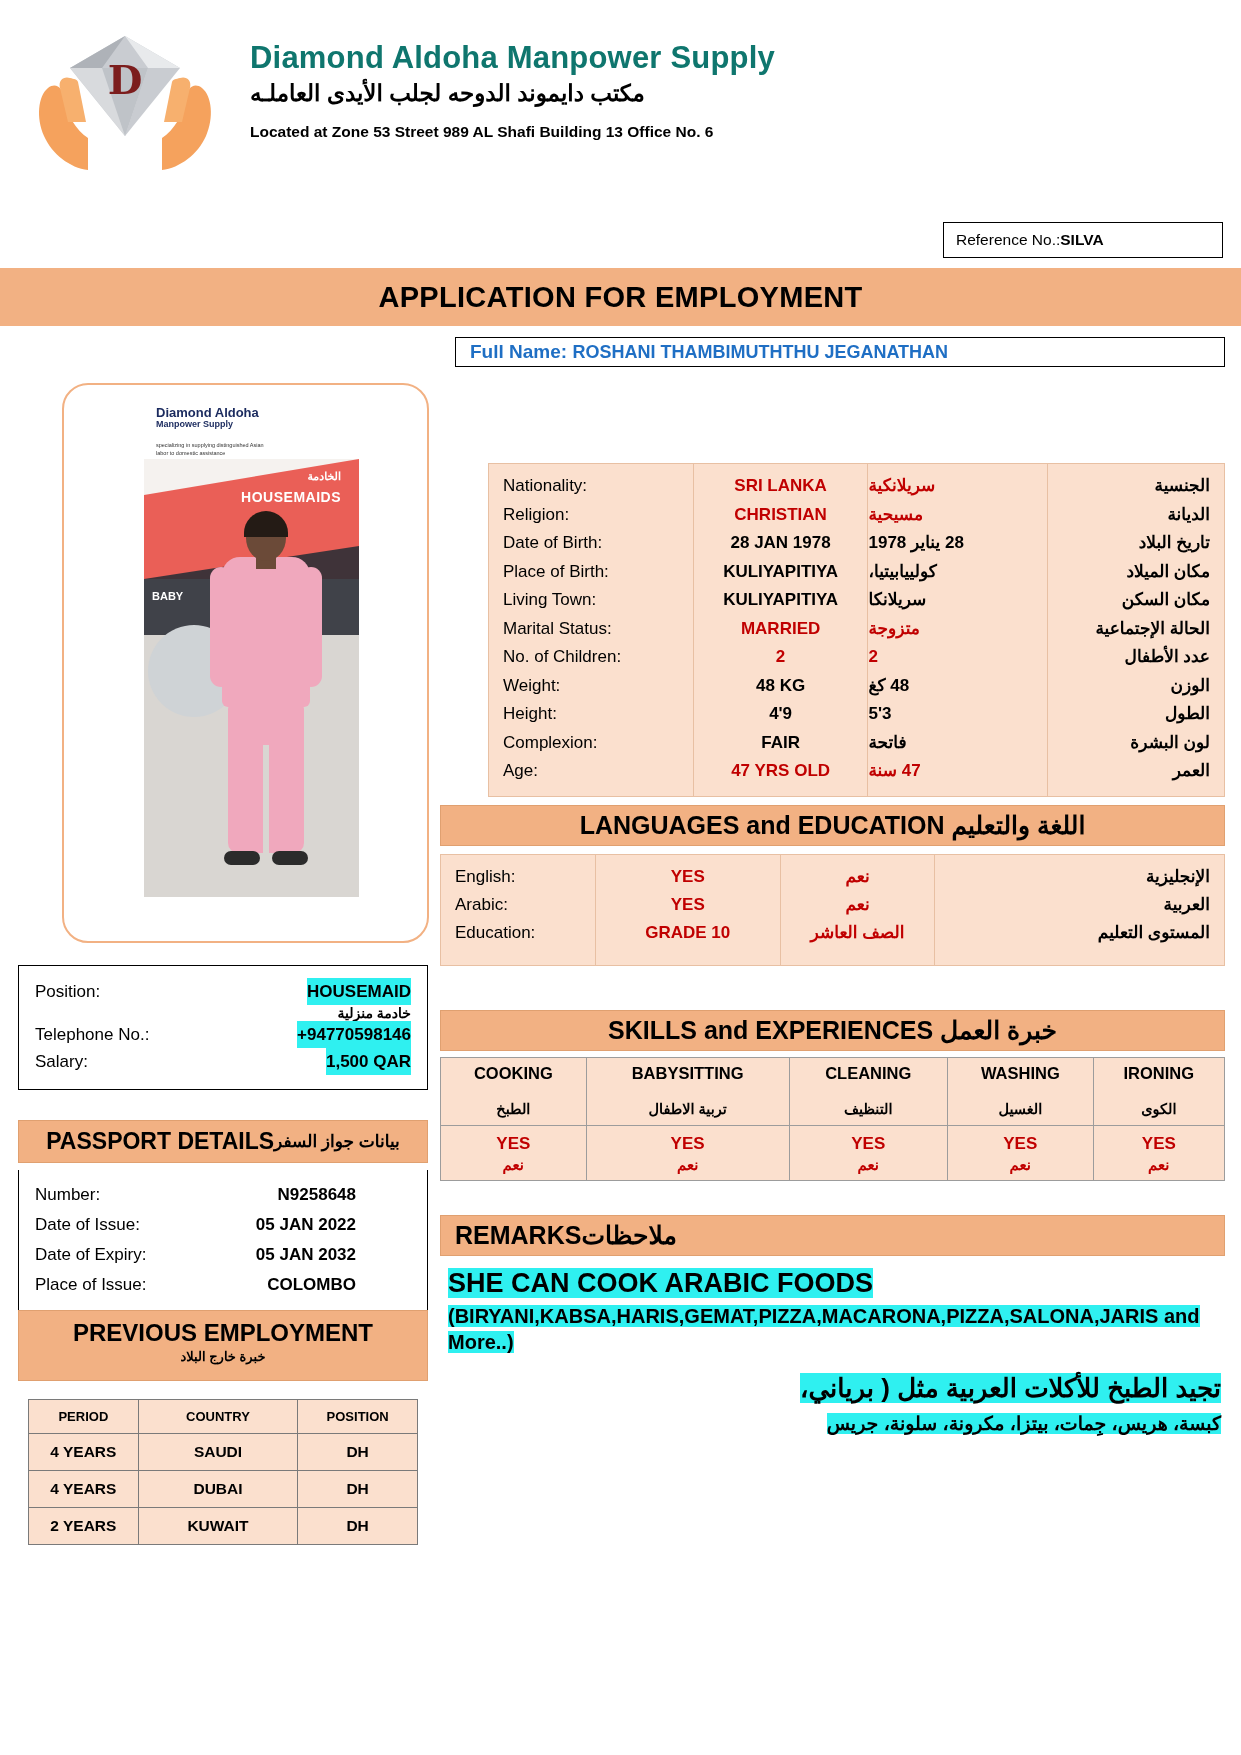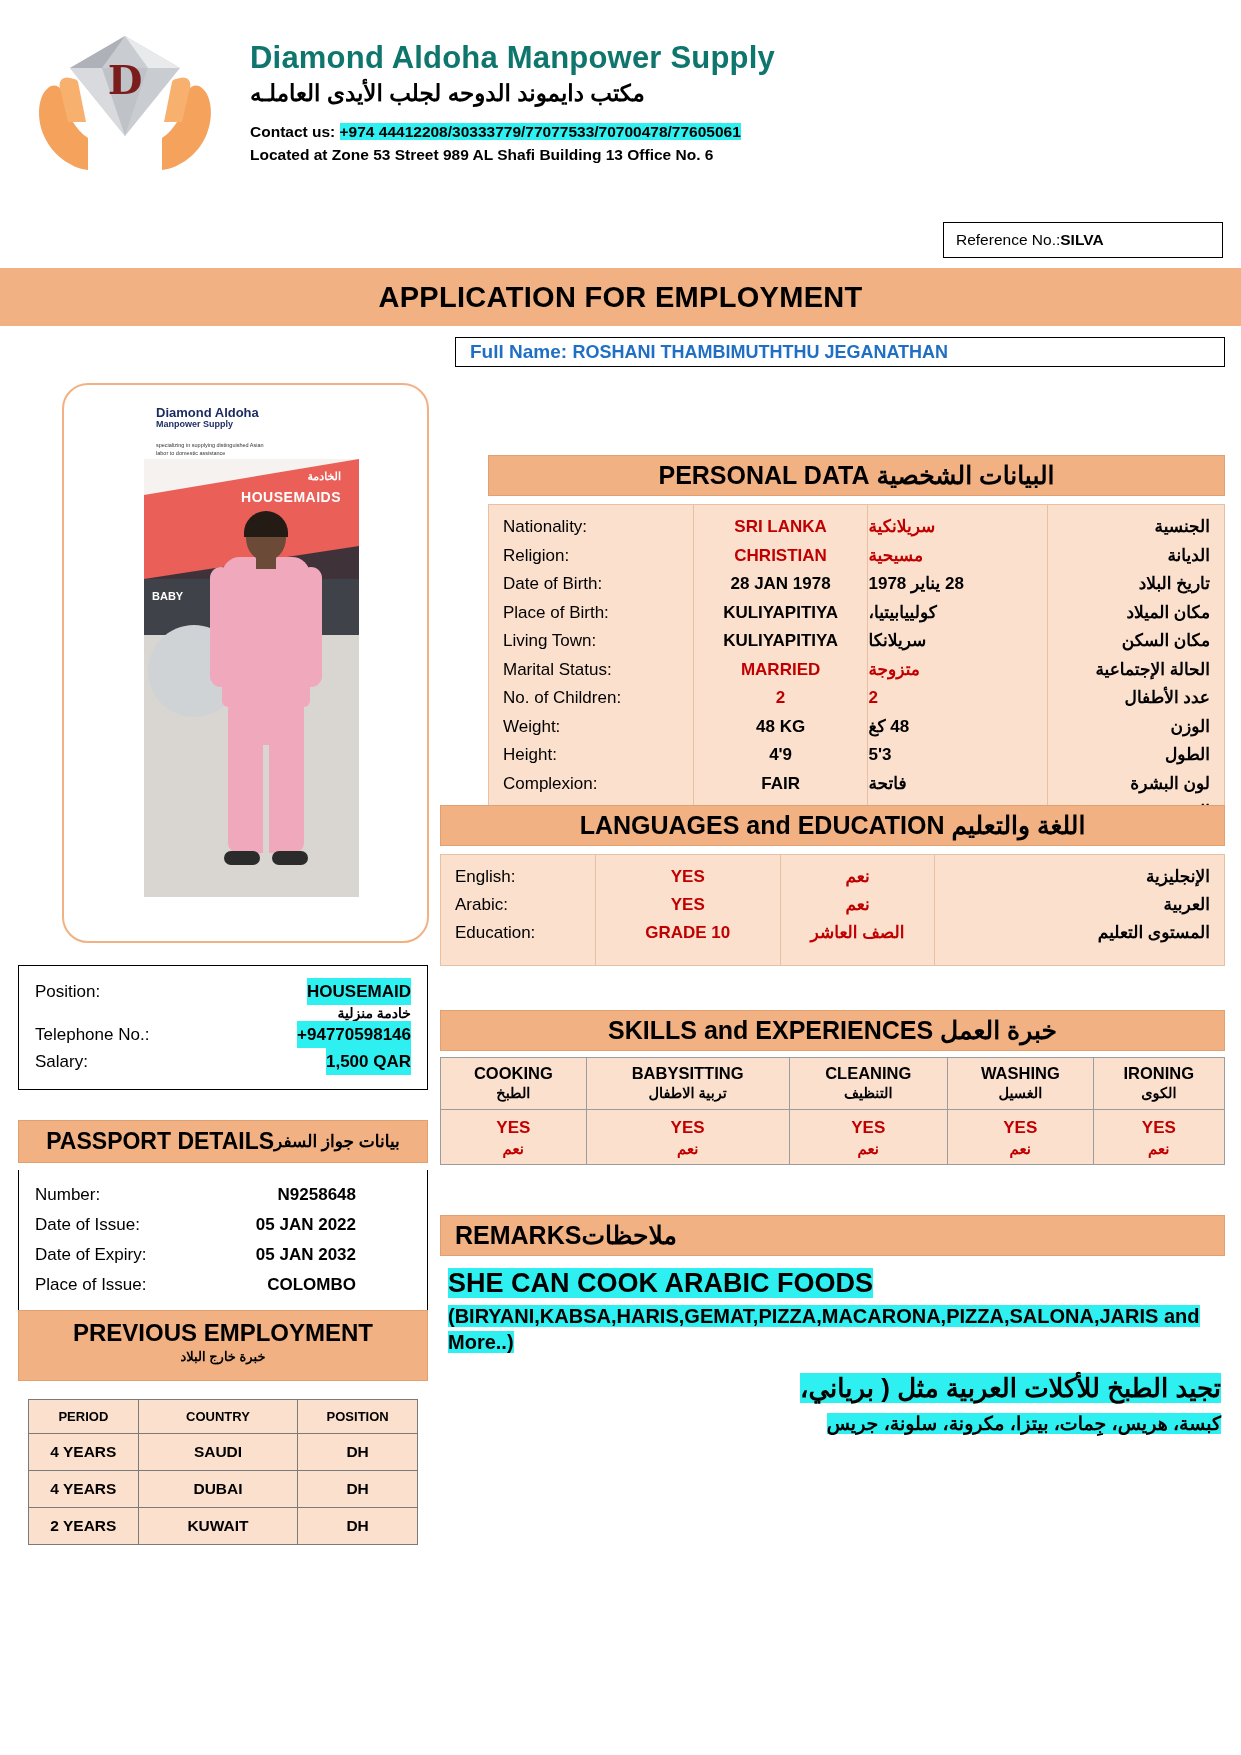--- a/index.html
+++ b/index.html
@@ -161,21 +161,21 @@
   .lang-list li { font-size: 17px; line-height: 28px; }
   .lang-list.center { padding-left: 0; text-align: center; font-weight: bold; }
   .lang-list.rtl { direction: rtl; text-align: center; padding-left: 0; font-weight: bold; }
   .lang-list.rtl-right { direction: rtl; text-align: right; padding: 8px 14px 18px 0; font-weight: bold; }
 
   
   .skills-sec { position: absolute; left: 440px; top: 1010px; width: 785px; }
   .skills-table { width: 785px; border-collapse: collapse; margin-top: 6px; background: #fbe0ce; }
   .skills-table th, .skills-table td { border: 1px solid #9c9c9c; text-align: center; }
   .skills-table th { padding: 6px 2px 8px; font-size: 16.5px; }
-  .skills-table th .ar { display: block; font-size: 14.5px; font-weight: bold; direction: rtl; margin-top: 2px; }
+  .skills-table th .ar { display: block; font-size: 14.5px; font-weight: bold; direction: rtl; margin-top: 18px; }
   .skills-table td.yes { font-size: 17px; font-weight: bold; color: #c00000; padding-top: 8px; border-bottom: none; }
   .skills-table td.naam { font-size: 15px; font-weight: bold; color: #c00000; padding-bottom: 6px; border-top: none; direction: rtl; }
 
   
   .remarks-sec { position: absolute; left: 440px; top: 1215px; width: 785px; }
   .remarks-banner { justify-content: flex-start; padding-left: 14px; }
   .remarks-body { padding: 12px 4px 0 8px; }
   .rem-line1 { font-size: 27px; font-weight: bold; display: inline; }
   .rem-line2 { font-size: 20px; font-weight: bold; line-height: 26px; margin-top: 4px; }
   .rem-ar1 { font-size: 26px; font-weight: bold; direction: rtl; text-align: right; margin-top: 18px; }
@@ -243,24 +243,20 @@
         <polygon points="95,18 150,50 118,50" fill="#e8eaec"></polygon>
         <polygon points="95,18 40,50 72,50" fill="#aeb2b8"></polygon>
         <polygon points="40,50 118,50 95,118" fill="#d8dadd"></polygon>
         <polygon points="72,50 118,50 95,118" fill="#bfc3c8"></polygon>
         <text x="95" y="76" font-family="DejaVu Serif, serif" font-size="40" font-weight="bold" fill="#7c1d1d" text-anchor="middle">D</text>
       </svg>
     </div>
     <div class="header-text">
       <div class="company-name">Diamond Aldoha Manpower Supply</div>
       <div class="company-name-ar">مكتب دايموند الدوحه لجلب الأيدى العاملـه</div>
-      <div class="contact-line">
-        <span>Contact us:</span>
-        <span class="hl-cyan">+974 44412208/30333779/77077533/70700478/77605061</span>
-      </div>
       <div class="located">Located at Zone 53 Street 989 AL Shafi Building 13 Office No. 6</div>
     </div>
   </div>
 
   <div class="reference-box">
     <span class="ref-label">Reference No.:</span><span class="ref-val">SILVA</span>
   </div>
 
   <div class="title-banner">
     <span>APPLICATION FOR EMPLOYMENT</span>
@@ -294,25 +290,20 @@
         <div class="w-neck"></div>
         <div class="w-head"></div>
           <div class="w-hair"></div>
         <div class="w-shoeL"></div>
           <div class="w-shoeR"></div>
       </div>
     </div>
   </div>
 
   <div class="personal-sec">
-    <div class="sec-banner">
-      <span>PERSONAL DATA</span>
-      <span>&nbsp;</span>
-      <span class="ar">البيانات الشخصية</span>
-    </div>
     <table class="pd-table">
       <tbody>
           <tr>
         <td class="pd-col-label">
           <ul class="pd-list">
             <li>Nationality:</li>
             <li>Religion:</li>
             <li>Date of Birth:</li>
             <li>Place of Birth:</li>
             <li>Living Town:</li>

